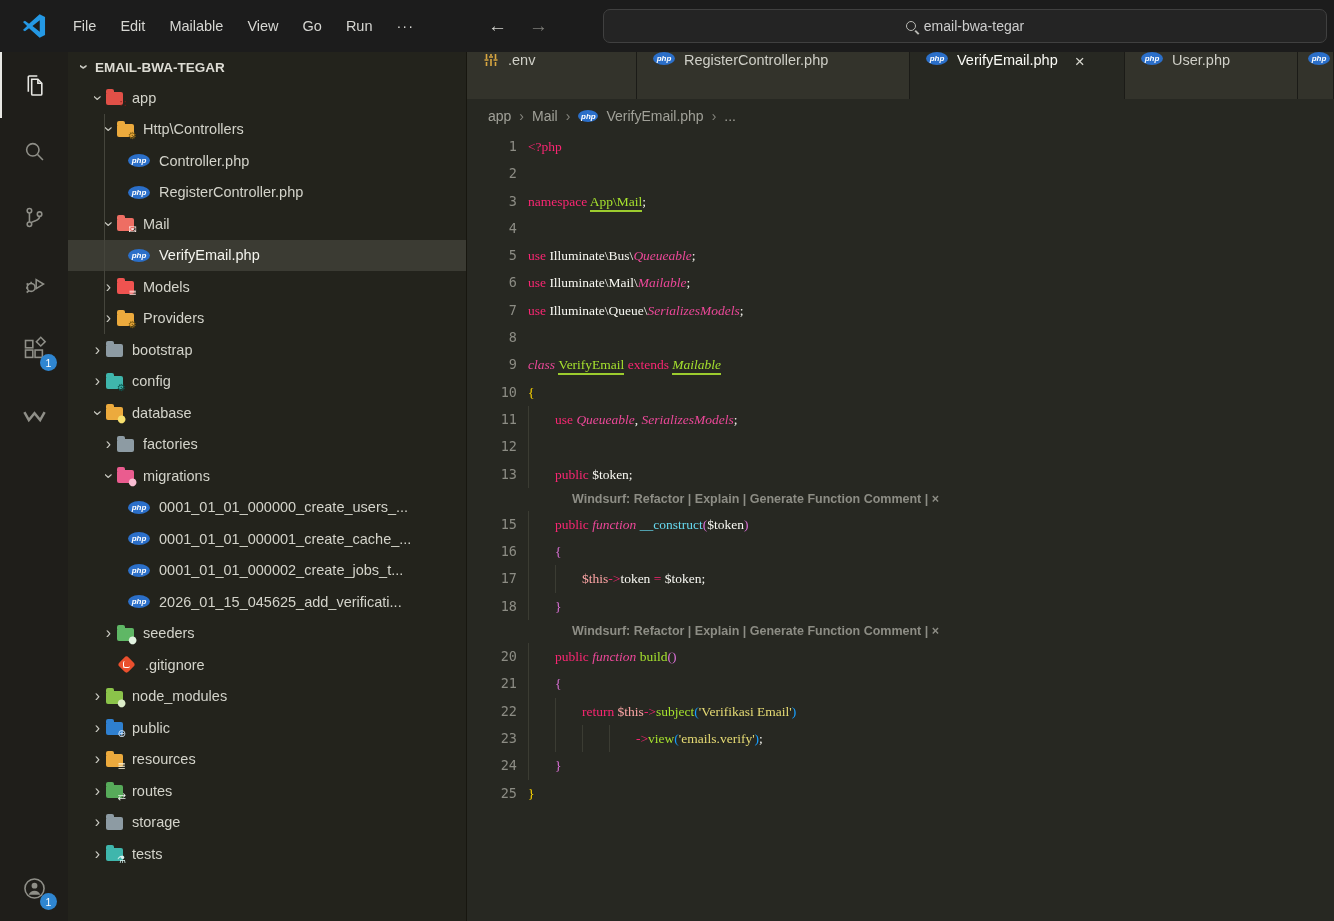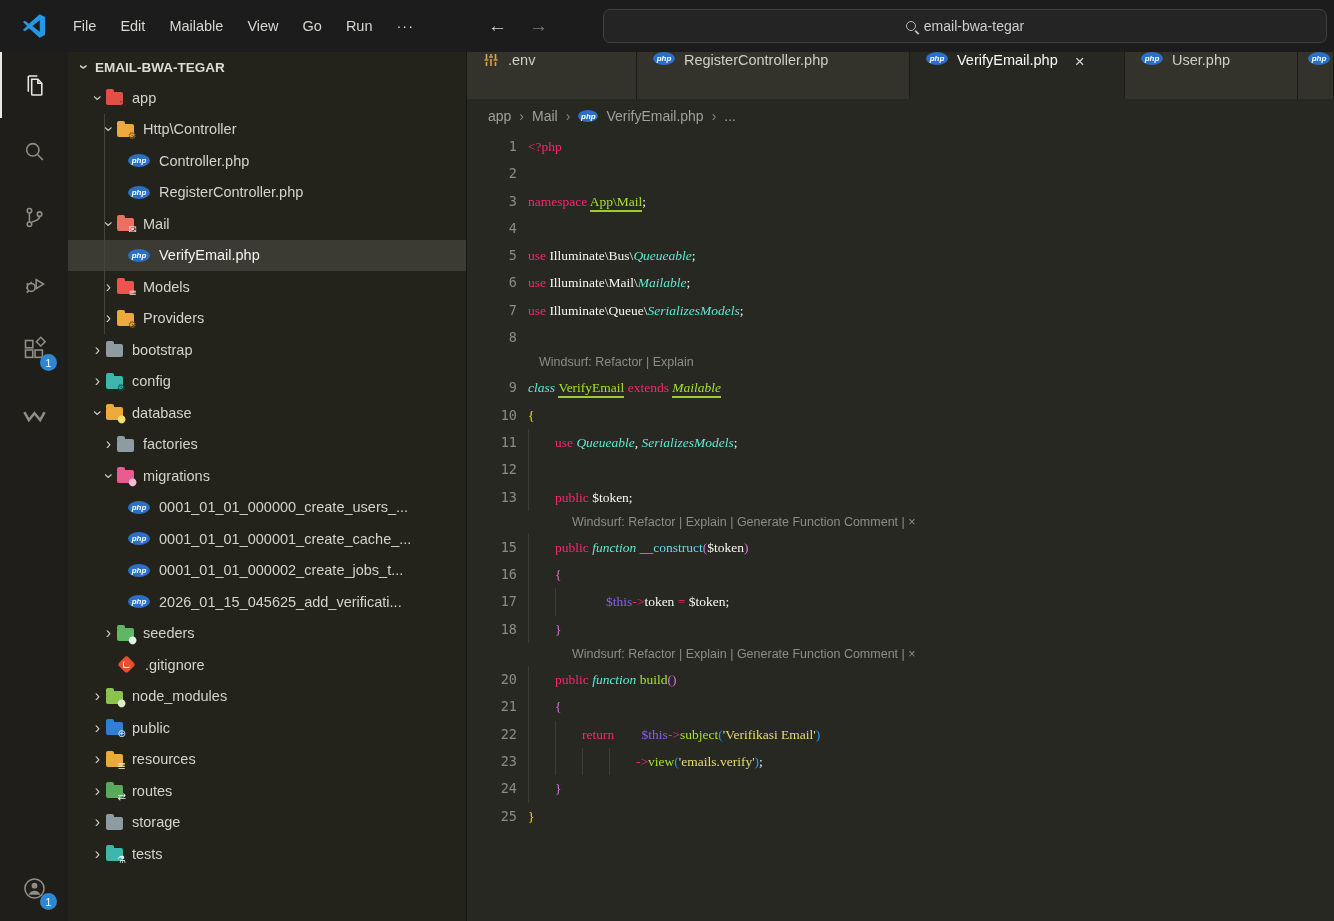--- a/index.html
+++ b/index.html
@@ -84,27 +84,27 @@
 
   
   .code-area{ flex:1; font-family:"DejaVu Sans Mono",monospace; font-size:13.5px; overflow:hidden; }
   .crow{ display:flex; height:27.3px; line-height:27.3px; white-space:pre; }
   .gut{ width:61px; padding-right:11px; text-align:right; color:#8c8c84; flex:none; }
   .crow.active-line .gut{ color:#c5c5bb; }
   .cline{ flex:1; position:relative;font-family:Liberation Serif, serif; }
   .crow.active-line .cline{ background:#2e2f27; }
   .lens{ height:23px; line-height:23px; font-family:"Liberation Sans",sans-serif; font-size:12.5px;
          color:#8d8d85; padding-left:72px; white-space:pre; }
-  .lens.ind1{ padding-left:105px; }
+  .lens.ind1{ padding-left:105px;font-weight:bold; }
   .ind{ display:inline-block; width:4ch; height:27.3px; vertical-align:top; box-shadow:inset 1px 0 0 #3b3c33; }
-  .k{ color:#f92672; } .ti{ color:#5eead4; font-style:italic; } .cy{ color:#66d9ef; }
+  .k{ color:#f92672; } .ti{ color:#ec4899; font-style:italic; } .cy{ color:#66d9ef; }
   .g{ color:#a6e22e; }
   .gu{ color:#a6e22e; border-bottom:2px solid #9ccc2e; padding-bottom:1px; }
   .giu{ color:#a6e22e; font-style:italic; border-bottom:2px solid #9ccc2e; padding-bottom:1px; }
-  .s{ color:#e6db74; } .o{ color:#8b5cf6;margin-left:24px; } .fg{ color:#f8f8f2; }
+  .s{ color:#e6db74; } .o{ color:#fca5a5; } .fg{ color:#f8f8f2; }
   .b1{ color:#ffd700; } .b2{ color:#da70d6; } .b3{ color:#179fff; }
   .cursor{ display:inline-block; width:2px; height:18px; background:#f8f8f2; vertical-align:-4px; }
 </style>
 </head>
 <body>
 
 <div class="window">
 
   <div class="titlebar">
     <svg class="vslogo" viewBox="0 0 24 24">
@@ -197,21 +197,21 @@
               <span class="fmark" style="color: rgb(127, 29, 23);">∷</span>
             </span>
             <span class="tlabel">app</span>
           </div>
           <div class="trow" style="padding-left: 32px;">
             <span class="tguide" style="left: 36px;"></span>
             <span class="chev exp">›</span>
             <span class="ficon" style="background: rgb(236, 170, 61);">
               <span class="fmark" style="color: rgb(138, 101, 20);">⚙</span>
             </span>
-            <span class="tlabel">Http\Controller</span>
+            <span class="tlabel">Http\Controllers</span>
           </div>
           <div class="trow" style="padding-left: 43px;">
             <span class="tguide" style="left: 36px;"></span>
             <span class="spacer"></span>
             <span class="phpicon">php</span>
             <span class="tlabel">Controller.php</span>
           </div>
           <div class="trow" style="padding-left: 43px;">
             <span class="tguide" style="left: 36px;"></span>
             <span class="spacer"></span>
@@ -392,21 +392,20 @@
         </div>
       <div class="code-area" id="code">
           <div class="crow"><span class="gut">1</span><span class="cline"><span class="k">&lt;?php</span></span></div>
           <div class="crow"><span class="gut">2</span><span class="cline"></span></div>
           <div class="crow"><span class="gut">3</span><span class="cline"><span class="k">namespace </span><span class="gu">App\Mail</span><span class="fg">;</span></span></div>
           <div class="crow"><span class="gut">4</span><span class="cline"></span></div>
           <div class="crow"><span class="gut">5</span><span class="cline"><span class="k">use </span><span class="fg">Illuminate\Bus\</span><span class="ti">Queueable</span><span class="fg">;</span></span></div>
           <div class="crow"><span class="gut">6</span><span class="cline"><span class="k">use </span><span class="fg">Illuminate\Mail\</span><span class="ti">Mailable</span><span class="fg">;</span></span></div>
           <div class="crow"><span class="gut">7</span><span class="cline"><span class="k">use </span><span class="fg">Illuminate\Queue\</span><span class="ti">SerializesModels</span><span class="fg">;</span></span></div>
           <div class="crow"><span class="gut">8</span><span class="cline"></span></div>
-          <div class="lens">Windsurf: Refactor | Explain</div>
           <div class="crow"><span class="gut">9</span><span class="cline"><span class="ti">class </span><span class="gu">VerifyEmail</span><span class="k"> extends </span><span class="giu">Mailable</span></span></div>
           <div class="crow"><span class="gut">10</span><span class="cline"><span class="b1">{</span></span></div>
           <div class="crow"><span class="gut">11</span><span class="cline"><span class="ind"></span><span class="k">use </span><span class="ti">Queueable</span><span class="fg">, </span><span class="ti">SerializesModels</span><span class="fg">;</span></span></div>
           <div class="crow"><span class="gut">12</span><span class="cline"><span class="ind"></span></span></div>
           <div class="crow"><span class="gut">13</span><span class="cline"><span class="ind"></span><span class="k">public </span><span class="fg">$token;</span></span></div>
           <div class="lens ind1">Windsurf: Refactor | Explain | Generate Function Comment | ×</div>
           <div class="crow"><span class="gut">15</span><span class="cline"><span class="ind"></span><span class="k">public </span><span class="ti">function </span><span class="cy">__construct</span><span class="b2">(</span><span class="fg">$token</span><span class="b2">)</span></span></div>
           <div class="crow"><span class="gut">16</span><span class="cline"><span class="ind"></span><span class="b2">{</span></span></div>
           <div class="crow"><span class="gut">17</span><span class="cline"><span class="ind"></span><span class="ind"></span><span class="o">$this</span><span class="k">-&gt;</span><span class="fg">token </span><span class="k">=</span><span class="fg"> $token;</span></span></div>
           <div class="crow"><span class="gut">18</span><span class="cline"><span class="ind"></span><span class="b2">}</span></span></div>

